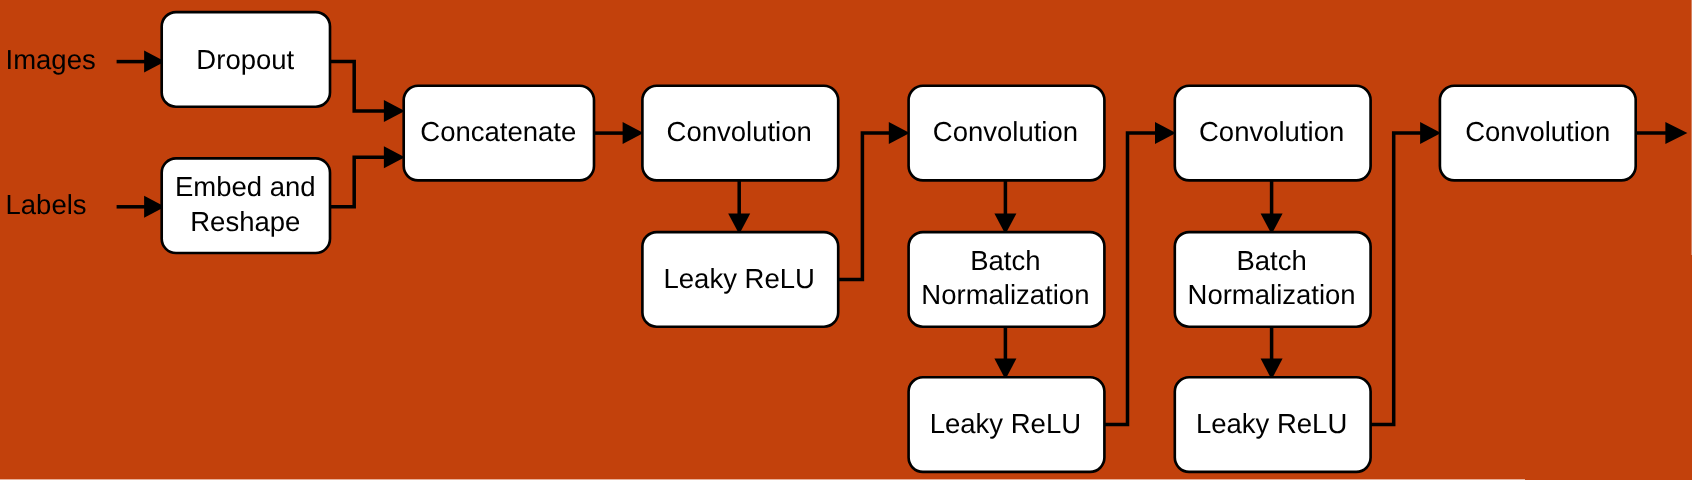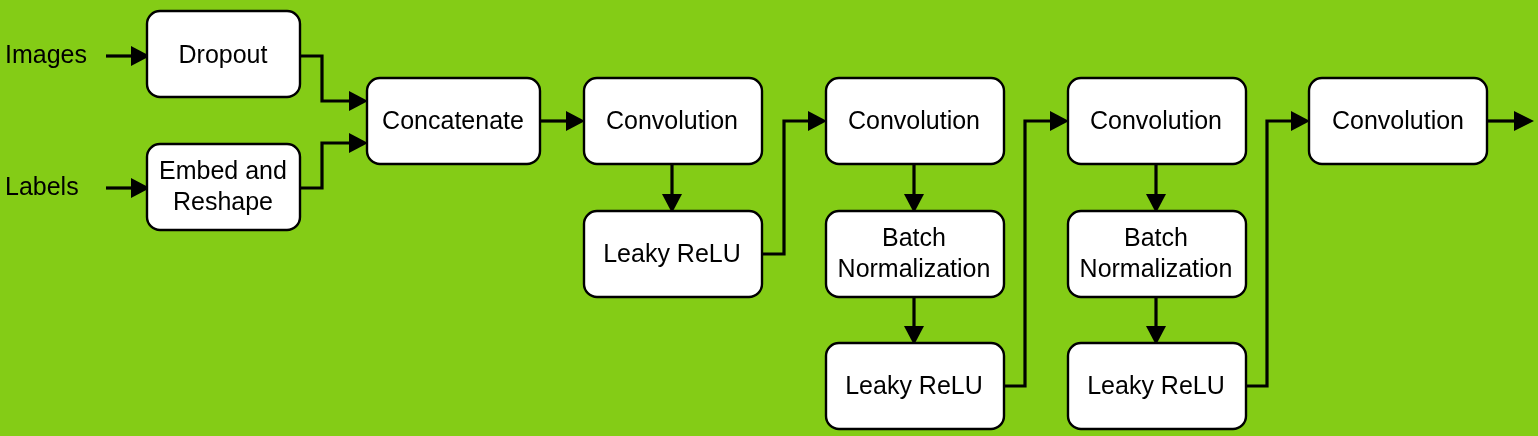--- a/index.html
+++ b/index.html
@@ -10,21 +10,21 @@
   body {
     width: 1538px;
     height: 436px;
     overflow: hidden;
     font-family: "Liberation Sans", sans-serif;
   }
   #diagram-root {
     position: relative;
     width: 1538px;
     height: 436px;
-    background: #84cc16;
+    background: #c2410c;
   }
   svg.diagram-canvas {
     display: block;
     width: 1538px;
     height: 436px;
   }
   .node-box {
     fill: #ffffff;
     stroke: #000000;
     stroke-width: 2.4;

